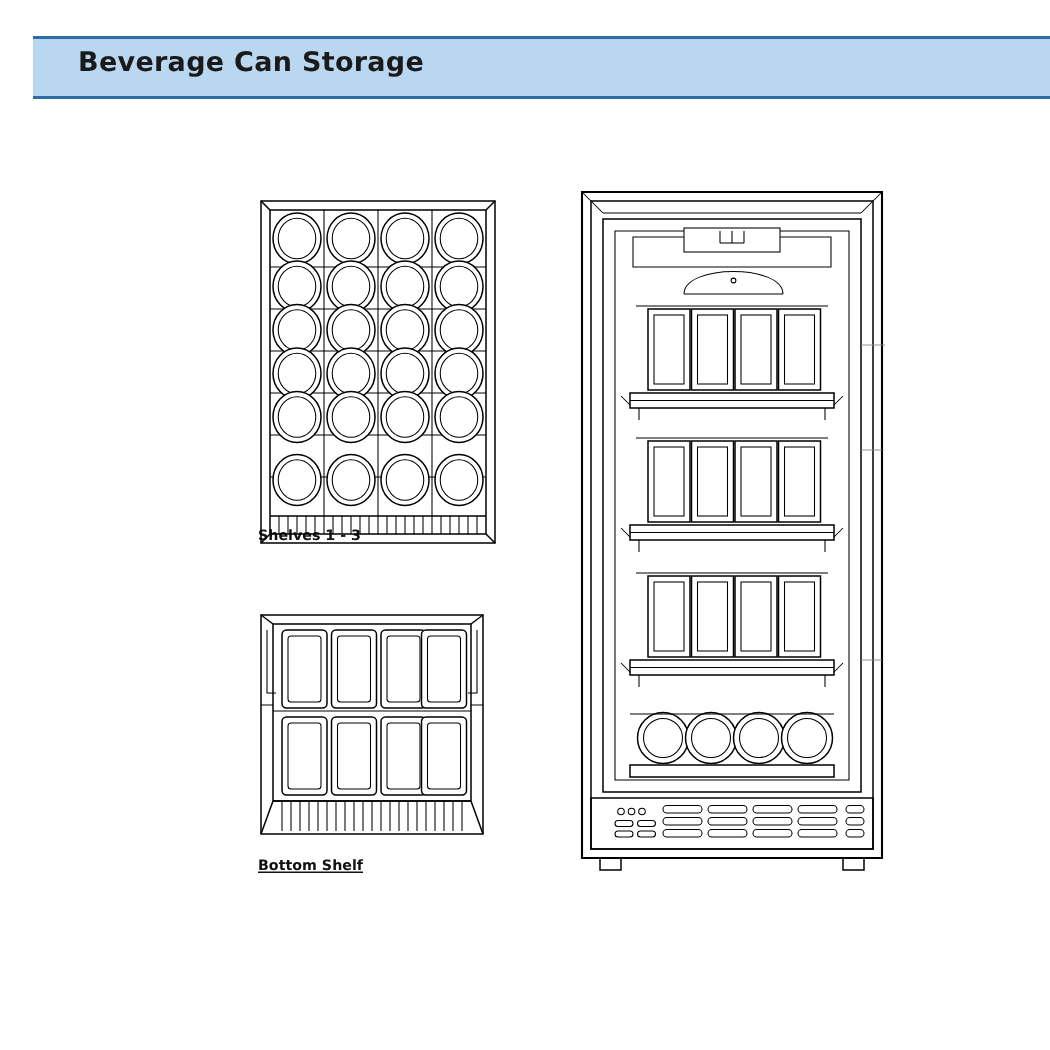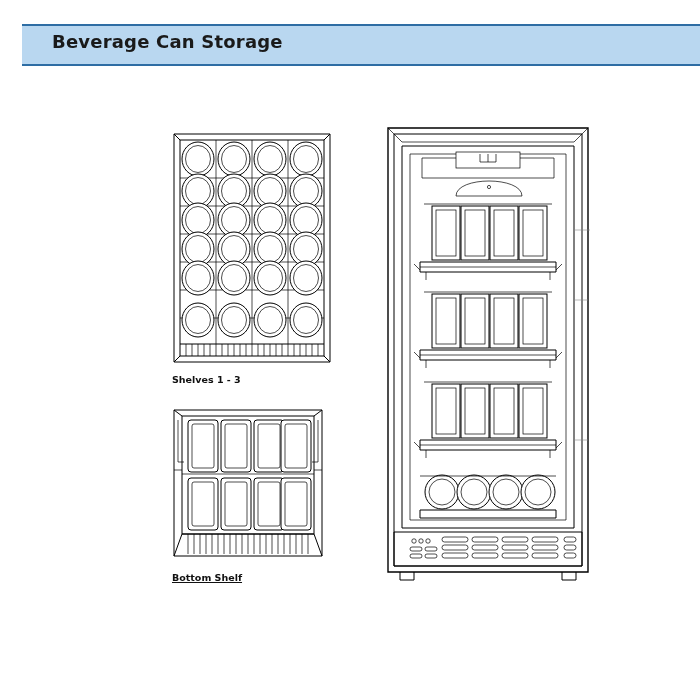--- a/index.html
+++ b/index.html
@@ -45,21 +45,21 @@
   }
   
   .caption {
     position: absolute;
     font-size: 9.5px;
     font-weight: bold;
     color: #111111;
     font-family: "DejaVu Sans", sans-serif;
     white-space: nowrap;
   }
-  .cap-shelves { left: 150px; top: 374px; }
+  .cap-shelves { left: 150px; top: 352px; }
   .cap-bottom  { left: 150px; top: 572px; text-decoration: underline; }
 
   svg { display: block; }
   .svg-layer {
     position: absolute;
     left: 0; top: 0;
     width: 700px;
     height: 700px;
     pointer-events: none;
   }

